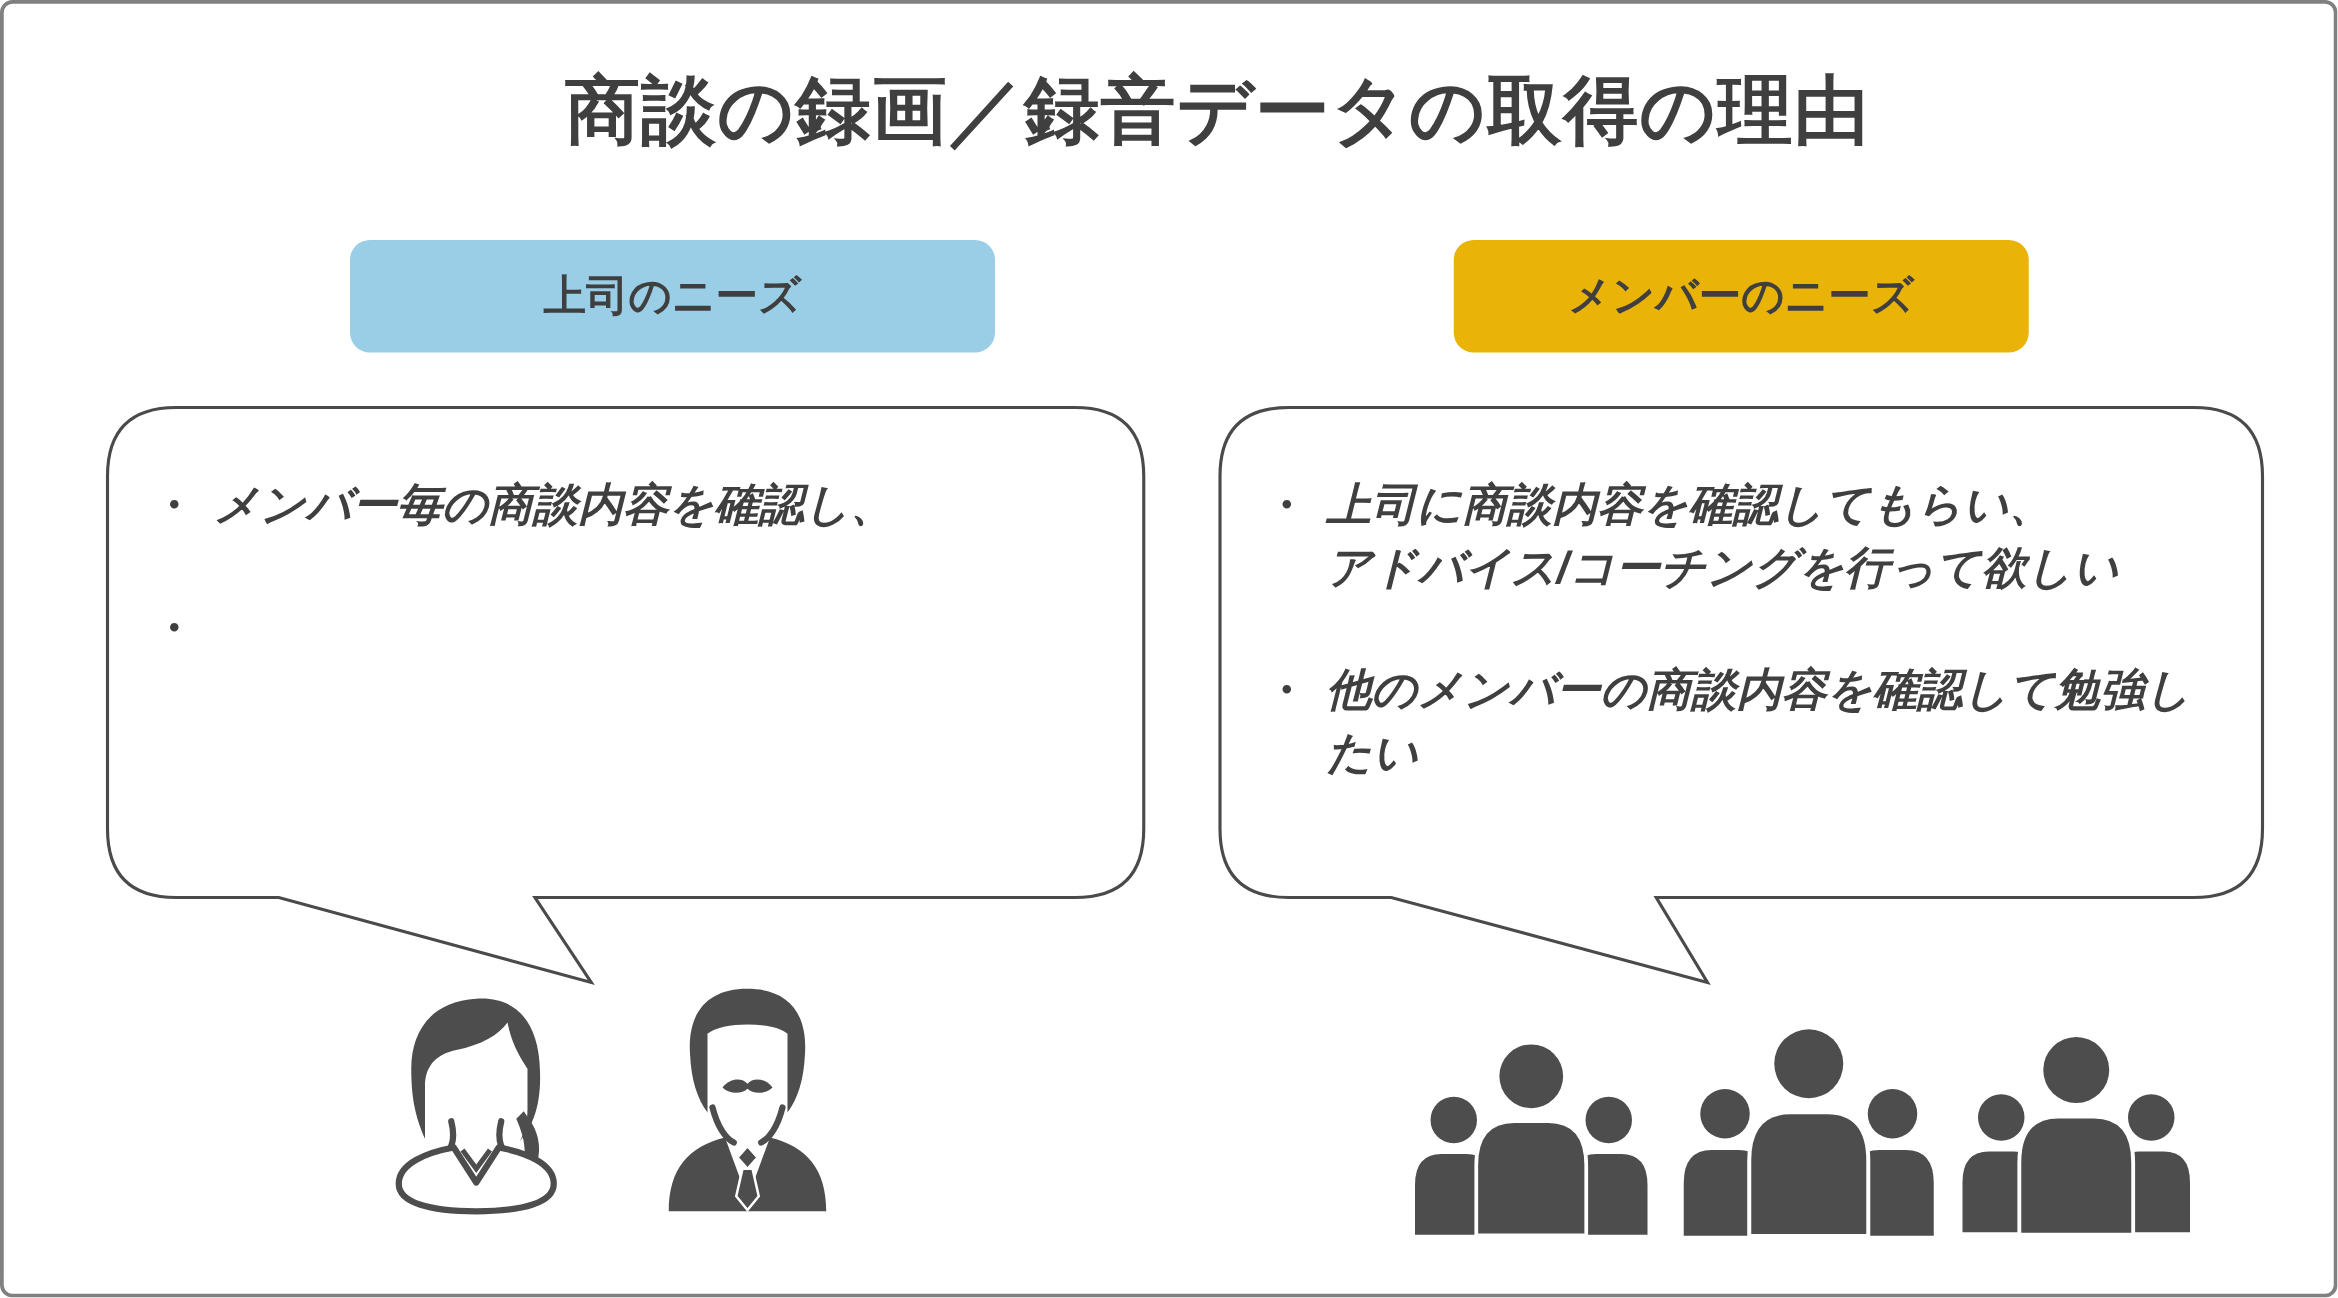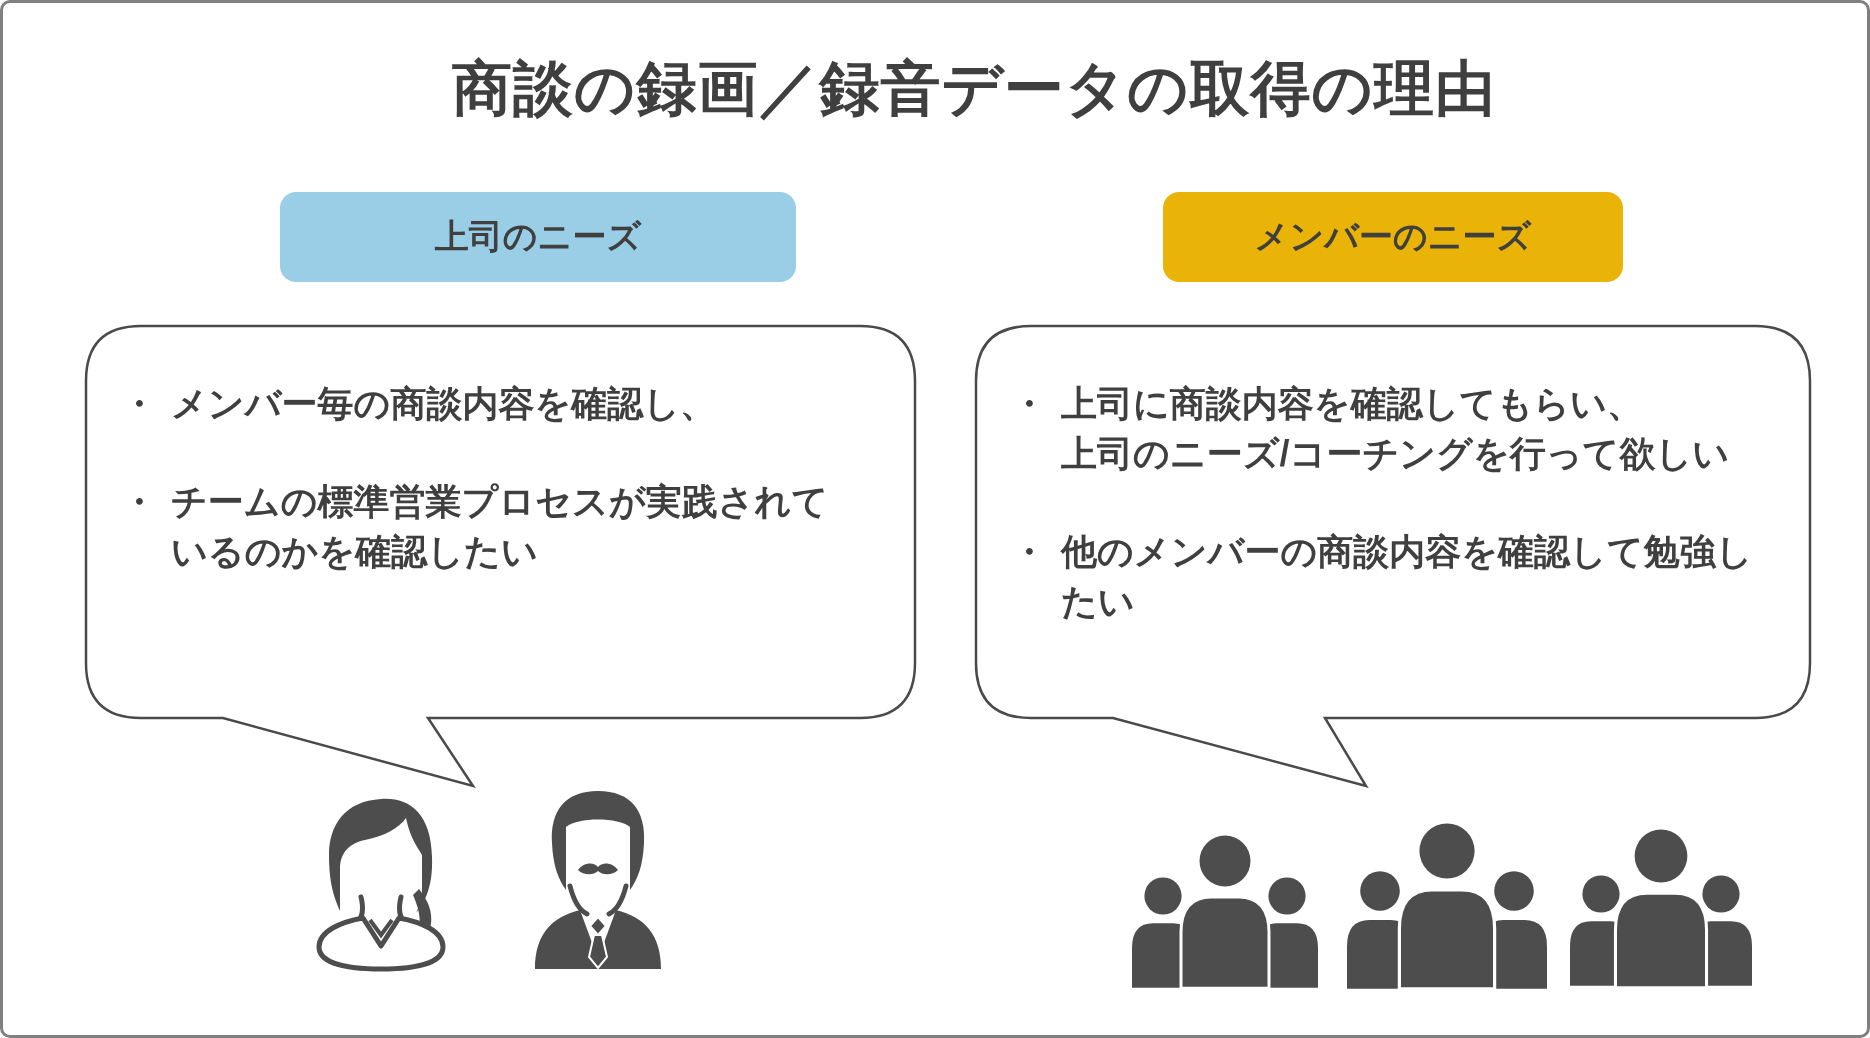--- a/index.html
+++ b/index.html
@@ -32,21 +32,21 @@
   .bubble-text{
     position:absolute;
     color:#3F3F3F;font-weight:bold;
     font-size:36px;line-height:50px;
   }
   .bubble-text-boss{left:112px;top:376px;width:772px;}
   .bubble-text-member{left:1002px;top:376px;width:792px;}
   .bullet{display:flex;margin-bottom:48px;}
   .bullet:last-child{margin-bottom:0;}
   .bullet .mark{flex:none;width:50px;text-align:left;padding-left:6px;}
-  .line{white-space:nowrap;}
+  .line{white-space:nowrap;font-style:italic;}
 </style>
 </head>
 <body>
 
 <div class="slide">
 
   <div class="title">商談の録画／録音データの取得の理由</div>
 
   <div class="pill pill-boss">
     <span>上司のニーズ</span>
@@ -102,33 +102,29 @@
 
   <div class="bubble-text bubble-text-boss">
     <div class="bullet">
       <span class="mark">・</span>
       <span class="lines">
         <div class="line">メンバー毎の商談内容を確認し、</div>
       </span>
     </div>
     <div class="bullet">
       <span class="mark">・</span>
-      <span class="lines">
-        <div class="line">チームの標準営業プロセスが実践されて</div>
-        <div class="line">いるのかを確認したい</div>
-      </span>
     </div>
   </div>
 
   <div class="bubble-text bubble-text-member">
     <div class="bullet">
       <span class="mark">・</span>
       <span class="lines">
         <div class="line">上司に商談内容を確認してもらい、</div>
-        <div class="line">上司のニーズ/コーチングを行って欲しい</div>
+        <div class="line">アドバイス/コーチングを行って欲しい</div>
       </span>
     </div>
     <div class="bullet">
       <span class="mark">・</span>
       <span class="lines">
         <div class="line">他のメンバーの商談内容を確認して勉強し</div>
         <div class="line">たい</div>
       </span>
     </div>
   </div>

